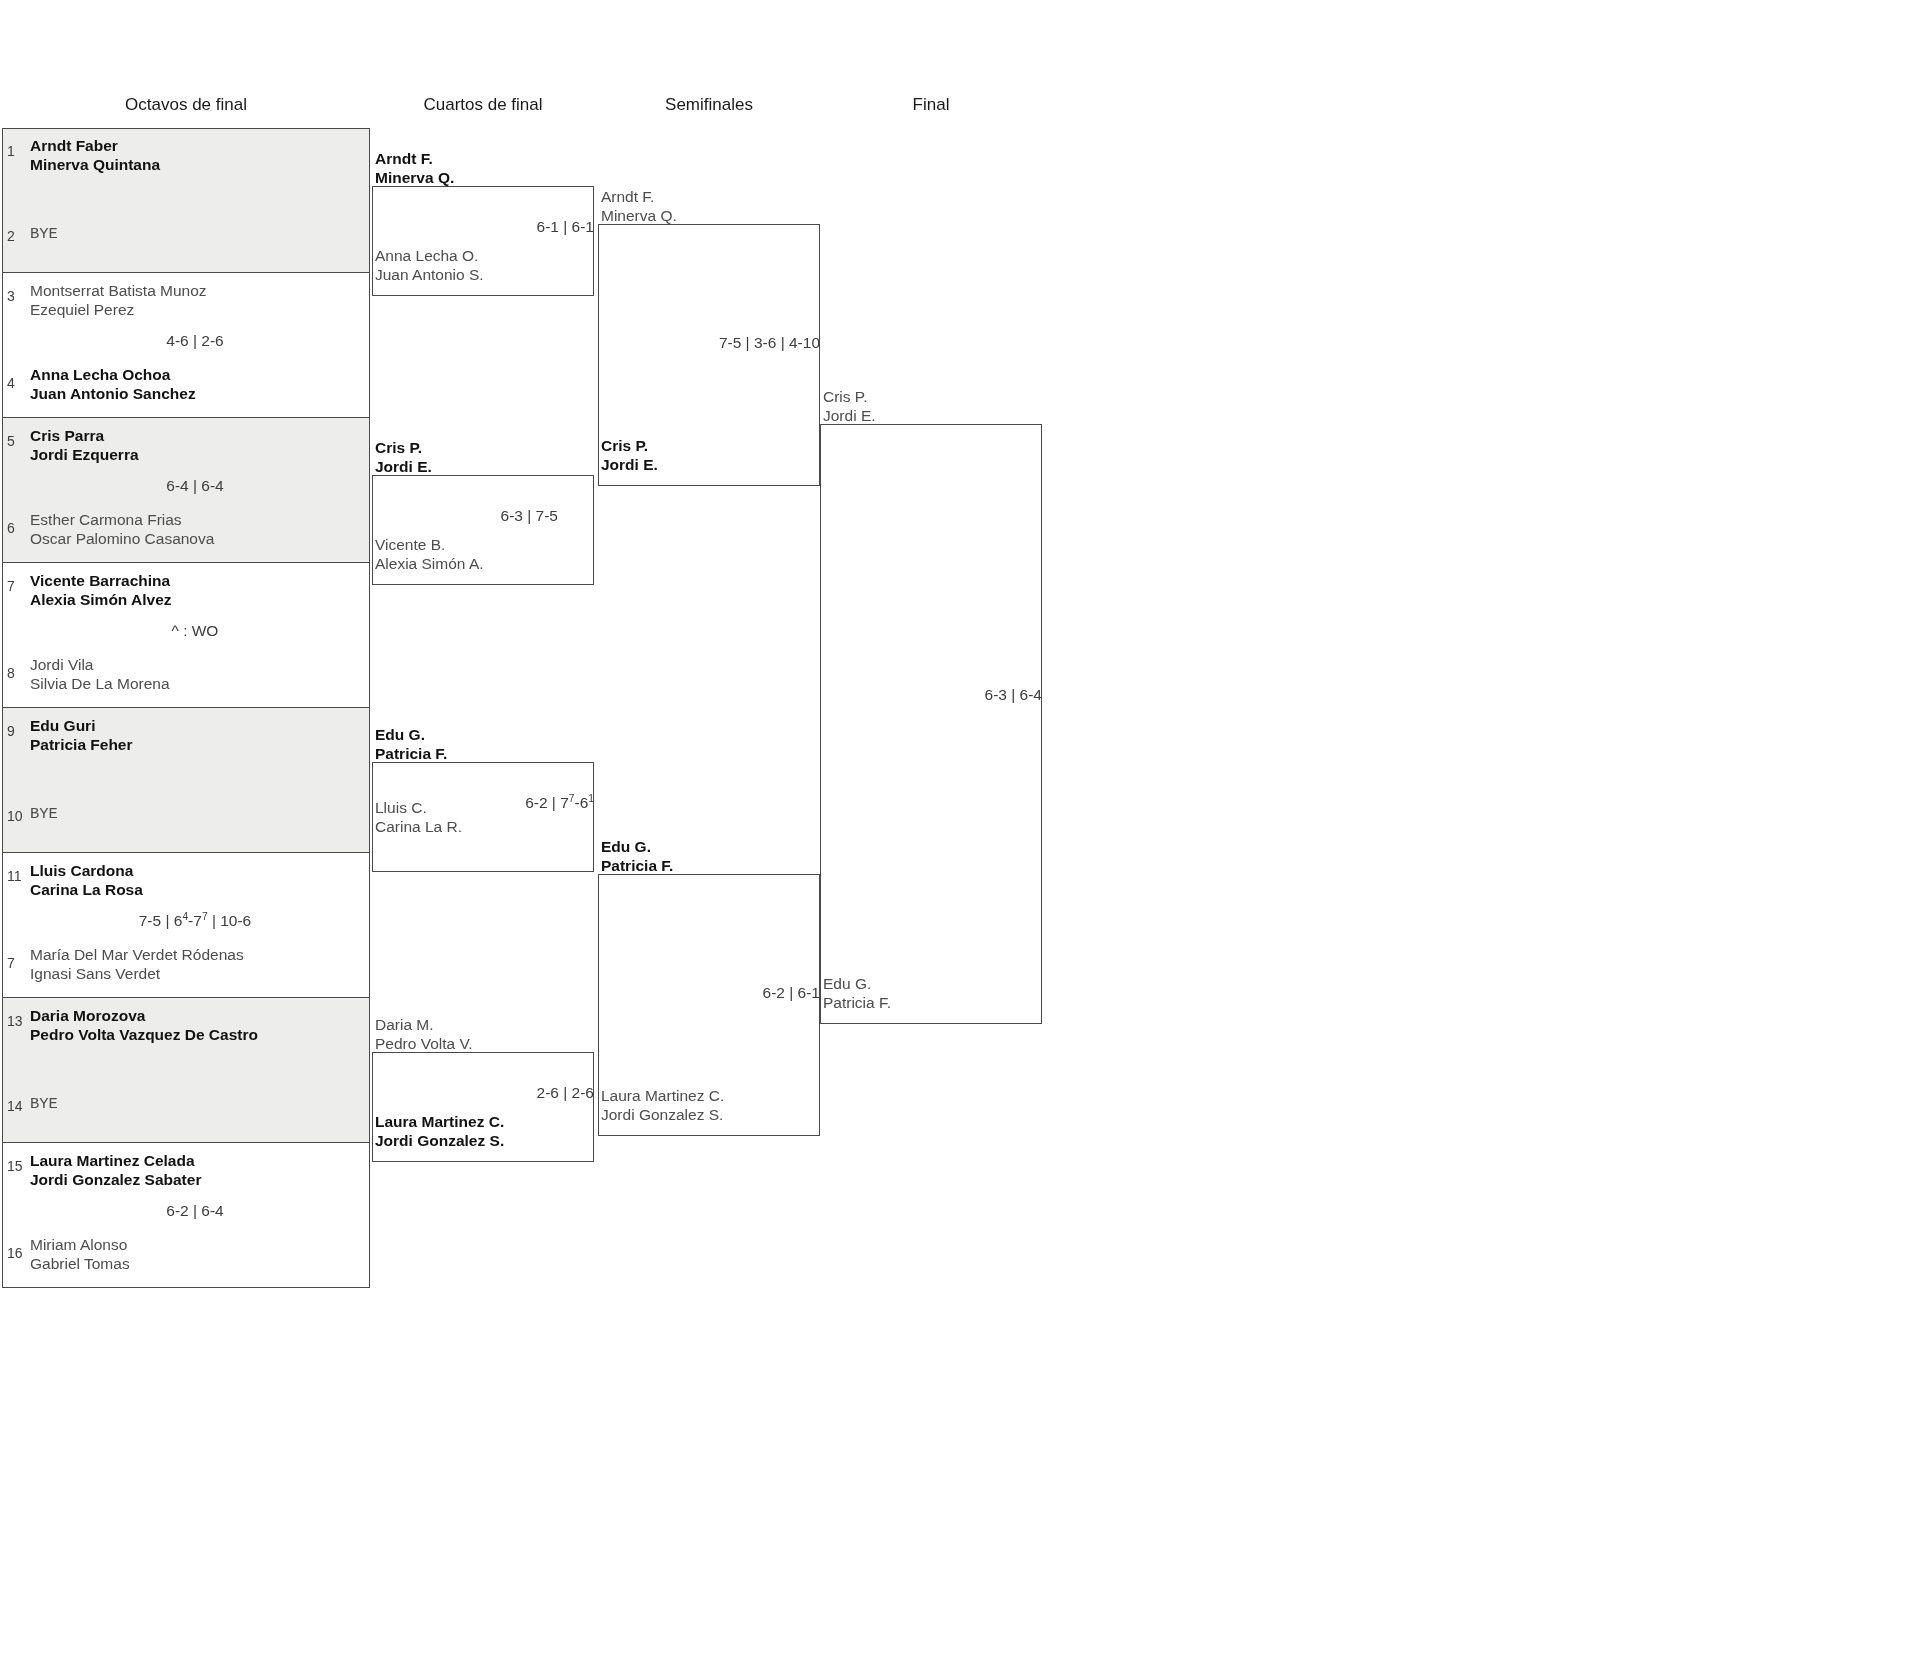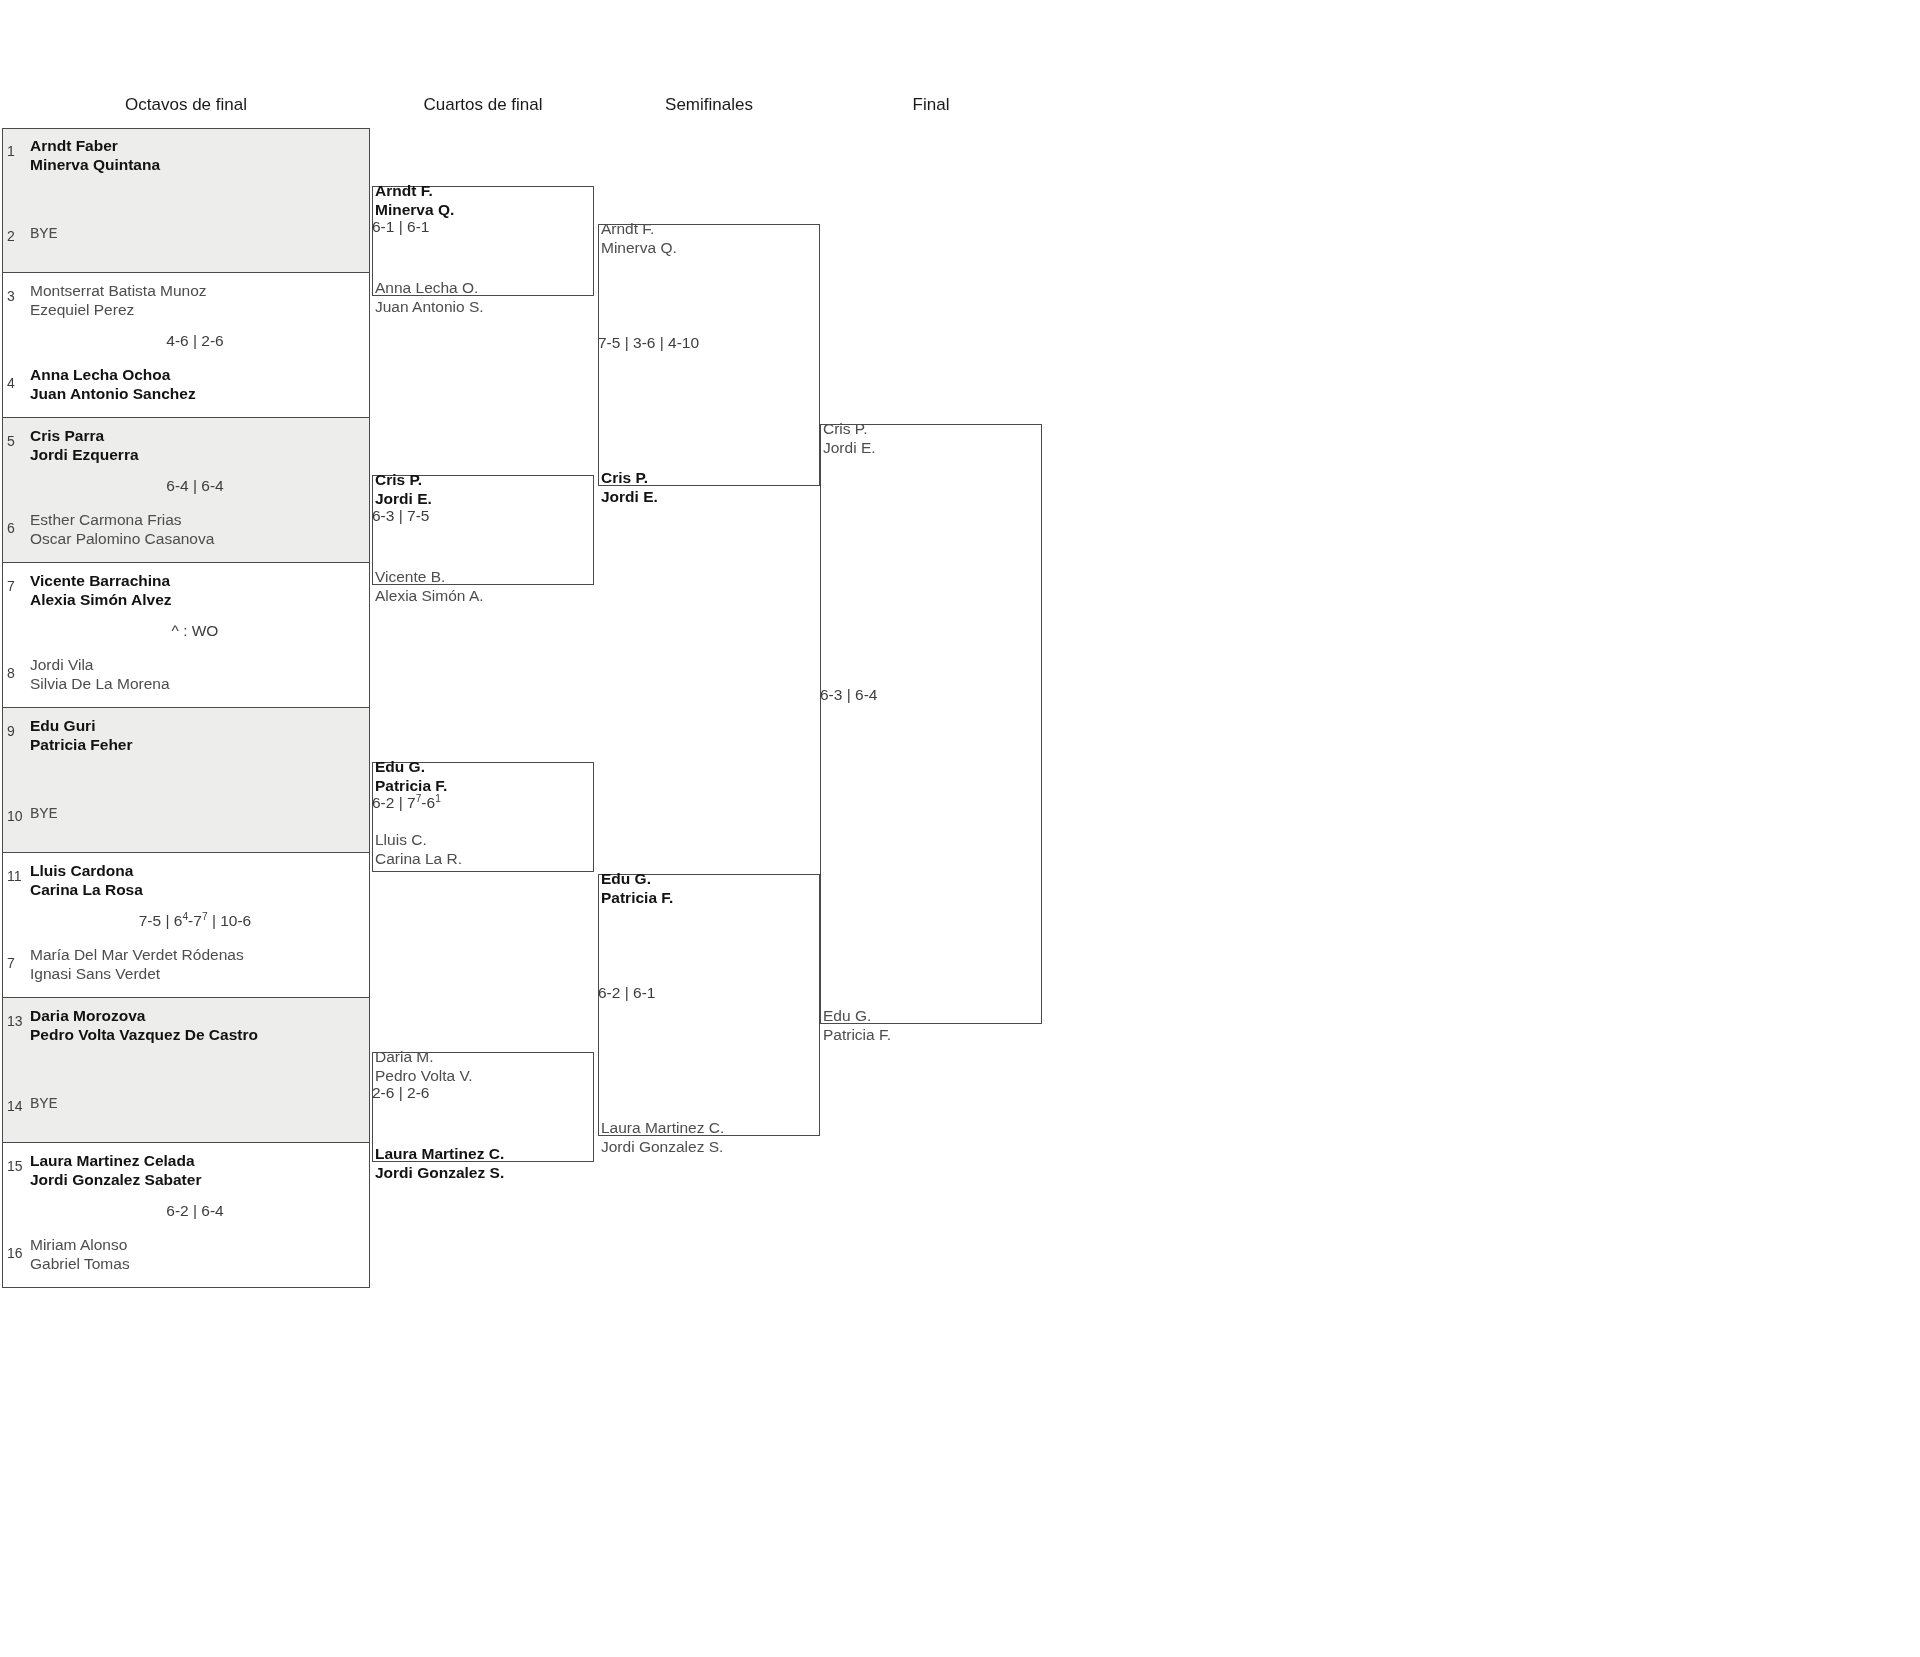--- a/index.html
+++ b/index.html
@@ -119,34 +119,33 @@
   }
 
   
   .mbox {
     position: absolute;
     border: 1px solid #4a4a4a;
     background: transparent;
   }
   .mbox-score {
     position: absolute;
-    text-align: left;
+    text-align: right;
     font-size: 15.5px;
     font-weight: 400;
     color: #3d3d3d;
     white-space: nowrap;
   }
 
   
   .plate {
     position: absolute;
     font-size: 15.5px;
     line-height: 19px;
     white-space: nowrap;
-    margin-top: 32px;
   }
   .plate.win  { font-weight: 700; color: #121212; }
   .plate.lose { font-weight: 400; color: #4d4d4d; }
 
   sup { font-size: 0.66em; vertical-align: super; line-height: 0; }
 </style>
 </head>
 <body>
 
 <div class="header">

